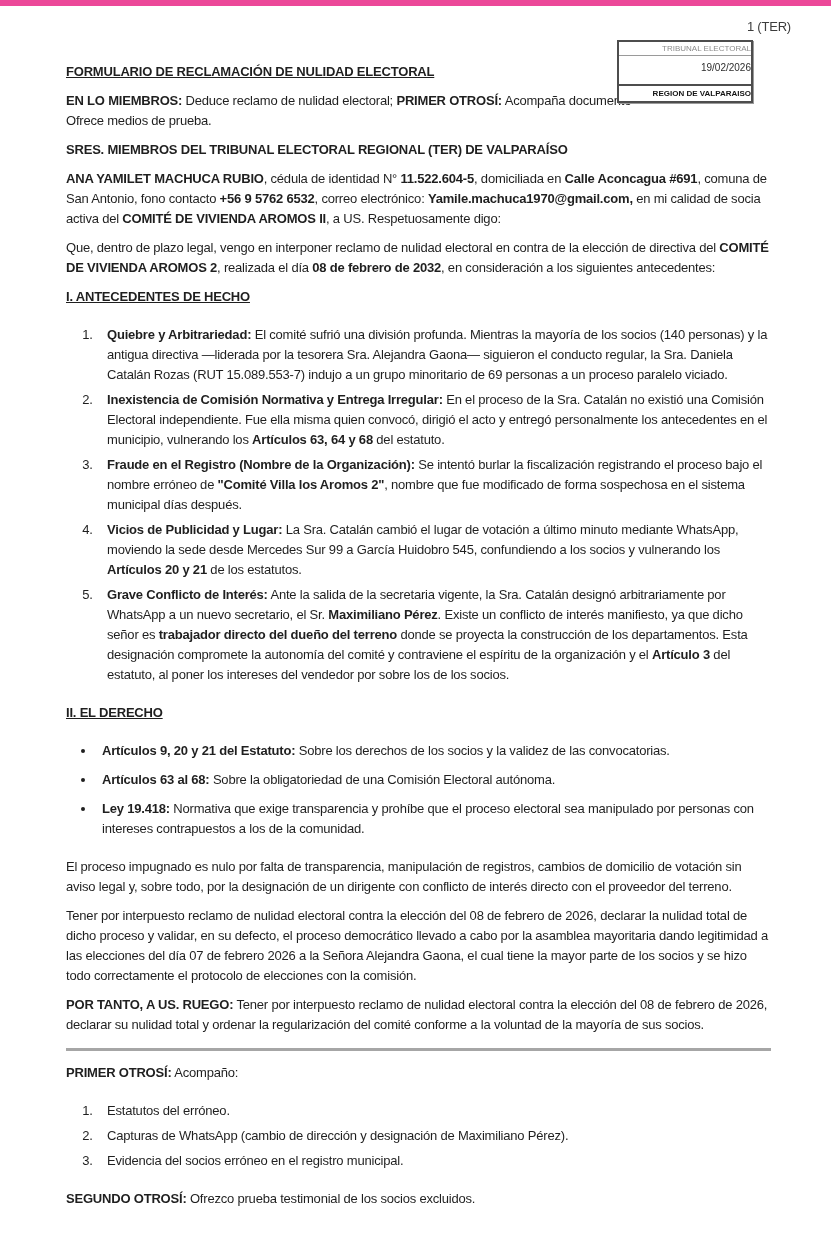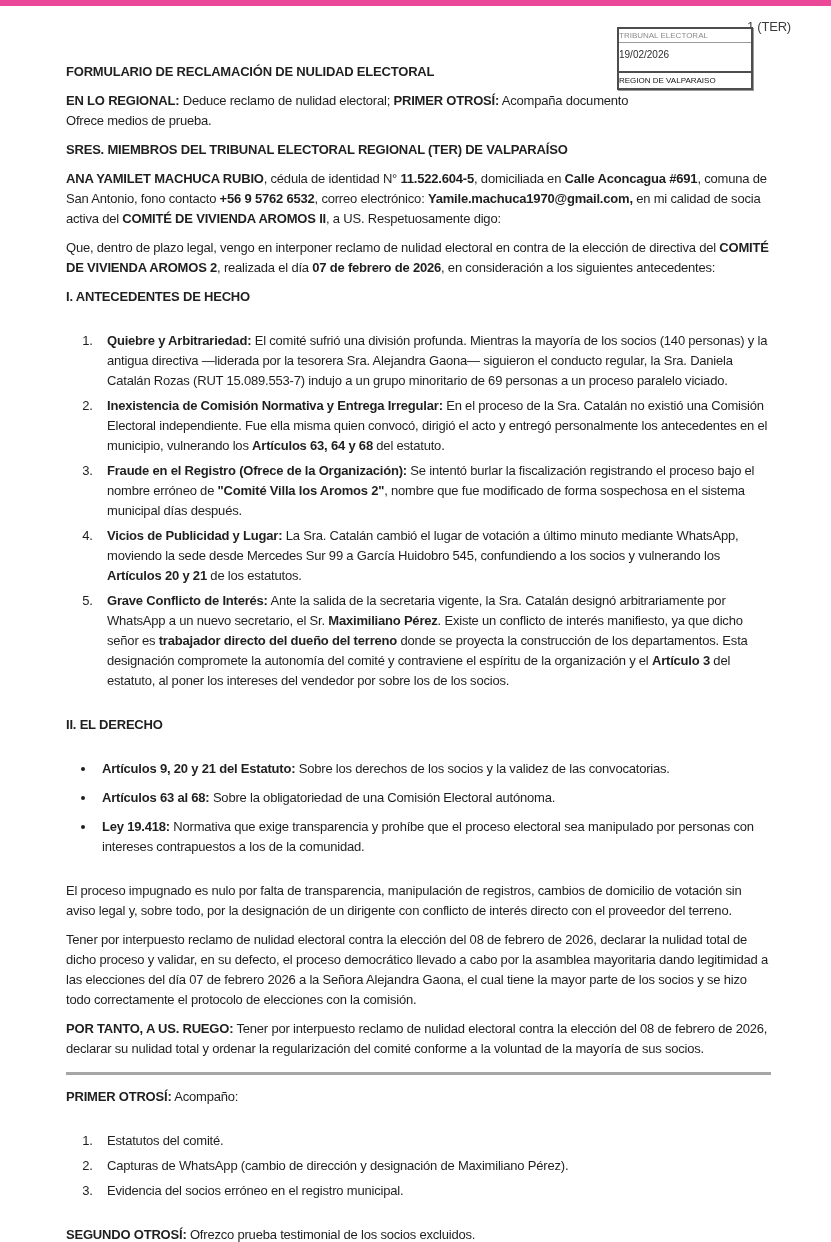--- a/index.html
+++ b/index.html
@@ -19,53 +19,53 @@
     color: #1f1f1f;
   }
   .corner {
     position: absolute;
     top: 11px; right: 40px;
     font-size: 13px;
     color: #3d3d3d;
   }
   .stamp {
     position: absolute;
-    left: 617px; top: 21px;
+    left: 617px; top: 34px;
     width: 132px;
     background: #ffffff;
     border: 2px solid #4d4d4d;
     box-shadow: 1px 1px 0 #9a9a9a;
-    text-align: left;
+    text-align: right;
     z-index: 5;
     letter-spacing: 0;
   }
   .stamp-court {
     font-size: 8px; line-height: 13px;
     color: #8c8c8c;
     border-bottom: 1px solid #9a9a9a;
   }
   .stamp-date {
     font-size: 10px; line-height: 14px;
     color: #2e2e2e;
     padding: 5px 0 9px 0;
   }
   .stamp-region {
     font-size: 8px; line-height: 15px;
-    font-weight: normal;
+    font-weight: bold;
     color: #141414;
     border-top: 2px solid #4d4d4d;
   }
   .content {
     padding: 47px 60px 0 66px;
   }
   .content p { margin: 9px 0; }
-  .title, .hd { font-weight: bold; margin: 9px 0; }
+  .title, .hd { font-weight: bold; margin: 9px 0; text-decoration: underline; }
   .title { margin-bottom: 12px; }
   strong { font-weight: bold; }
-  ol, ul { margin: 24px 0; padding-left: 30px; }
+  ol, ul { margin: 18px 0; padding-left: 30px; }
   ol.facts li, ol.docs li { padding-left: 11px; margin-bottom: 5px; }
   ul.law li { padding-left: 6px; margin-bottom: 9px; }
   hr.divider {
     border: none;
     border-top: 3px solid #a6a6a6;
     margin: 13px 0 12px 0;
   }
 </style>
 </head>
 <body>
@@ -77,34 +77,34 @@
   <div class="stamp">
     <div class="stamp-court">TRIBUNAL ELECTORAL</div>
     <div class="stamp-date">19/02/2026</div>
     <div class="stamp-region">REGION DE VALPARAISO</div>
   </div>
 
   <div class="content">
 
     <p class="title">FORMULARIO DE RECLAMACIÓN DE NULIDAD ELECTORAL</p>
 
-    <p><strong>EN LO REGIONAL:</strong> Deduce reclamo de nulidad electoral; <strong>PRIMER OTROSÍ:</strong> Acompaña documento<br>Ofrece medios de prueba.</p>
+    <p><strong>EN LO MIEMBROS:</strong> Deduce reclamo de nulidad electoral; <strong>PRIMER OTROSÍ:</strong> Acompaña documento<br>Ofrece medios de prueba.</p>
 
     <p><strong>SRES. MIEMBROS DEL TRIBUNAL ELECTORAL REGIONAL (TER) DE VALPARAÍSO</strong></p>
 
     <p><strong>ANA YAMILET MACHUCA RUBIO</strong>, cédula de identidad N° <strong>11.522.604-5</strong>, domiciliada en <strong>Calle Aconcagua #691</strong>, comuna de San Antonio, fono contacto <strong>+56 9 5762 6532</strong>, correo electrónico: <strong>Yamile.machuca1970@gmail.com,</strong> en mi calidad de socia activa del <strong>COMITÉ DE VIVIENDA AROMOS II</strong>, a US. Respetuosamente digo:</p>
 
-    <p>Que, dentro de plazo legal, vengo en interponer reclamo de nulidad electoral en contra de la elección de directiva del <strong>COMITÉ DE VIVIENDA AROMOS 2</strong>, realizada el día <strong>07 de febrero de 2026</strong>, en consideración a los siguientes antecedentes:</p>
+    <p>Que, dentro de plazo legal, vengo en interponer reclamo de nulidad electoral en contra de la elección de directiva del <strong>COMITÉ DE VIVIENDA AROMOS 2</strong>, realizada el día <strong>08 de febrero de 2032</strong>, en consideración a los siguientes antecedentes:</p>
 
     <p class="hd">I. ANTECEDENTES DE HECHO</p>
 
     <ol class="facts">
       <li><strong>Quiebre y Arbitrariedad:</strong> El comité sufrió una división profunda. Mientras la mayoría de los socios (140 personas) y la antigua directiva —liderada por la tesorera Sra. Alejandra Gaona— siguieron el conducto regular, la Sra. Daniela Catalán Rozas (RUT 15.089.553-7) indujo a un grupo minoritario de 69 personas a un proceso paralelo viciado.</li>
       <li><strong>Inexistencia de Comisión Normativa y Entrega Irregular:</strong> En el proceso de la Sra. Catalán no existió una Comisión Electoral independiente. Fue ella misma quien convocó, dirigió el acto y entregó personalmente los antecedentes en el municipio, vulnerando los <strong>Artículos 63, 64 y 68</strong> del estatuto.</li>
-      <li><strong>Fraude en el Registro (Ofrece de la Organización):</strong> Se intentó burlar la fiscalización registrando el proceso bajo el nombre erróneo de <strong>"Comité Villa los Aromos 2"</strong>, nombre que fue modificado de forma sospechosa en el sistema municipal días después.</li>
+      <li><strong>Fraude en el Registro (Nombre de la Organización):</strong> Se intentó burlar la fiscalización registrando el proceso bajo el nombre erróneo de <strong>"Comité Villa los Aromos 2"</strong>, nombre que fue modificado de forma sospechosa en el sistema municipal días después.</li>
       <li><strong>Vicios de Publicidad y Lugar:</strong> La Sra. Catalán cambió el lugar de votación a último minuto mediante WhatsApp, moviendo la sede desde Mercedes Sur 99 a García Huidobro 545, confundiendo a los socios y vulnerando los <strong>Artículos 20 y 21</strong> de los estatutos.</li>
       <li><strong>Grave Conflicto de Interés:</strong> Ante la salida de la secretaria vigente, la Sra. Catalán designó arbitrariamente por WhatsApp a un nuevo secretario, el Sr. <strong>Maximiliano Pérez</strong>. Existe un conflicto de interés manifiesto, ya que dicho señor es <strong>trabajador directo del dueño del terreno</strong> donde se proyecta la construcción de los departamentos. Esta designación compromete la autonomía del comité y contraviene el espíritu de la organización y el <strong>Artículo 3</strong> del estatuto, al poner los intereses del vendedor por sobre los de los socios.</li>
     </ol>
 
     <p class="hd">II. EL DERECHO</p>
 
     <ul class="law">
       <li><strong>Artículos 9, 20 y 21 del Estatuto:</strong> Sobre los derechos de los socios y la validez de las convocatorias.</li>
       <li><strong>Artículos 63 al 68:</strong> Sobre la obligatoriedad de una Comisión Electoral autónoma.</li>
       <li><strong>Ley 19.418:</strong> Normativa que exige transparencia y prohíbe que el proceso electoral sea manipulado por personas con intereses contrapuestos a los de la comunidad.</li>
@@ -115,21 +115,21 @@
 
     <p>Tener por interpuesto reclamo de nulidad electoral contra la elección del 08 de febrero de 2026, declarar la nulidad total de dicho proceso y validar, en su defecto, el proceso democrático llevado a cabo por la asamblea mayoritaria dando legitimidad a las elecciones del día 07 de febrero 2026 a la Señora Alejandra Gaona, el cual tiene la mayor parte de los socios y se hizo todo correctamente el protocolo de elecciones con la comisión.</p>
 
     <p><strong>POR TANTO, A US. RUEGO:</strong> Tener por interpuesto reclamo de nulidad electoral contra la elección del 08 de febrero de 2026, declarar su nulidad total y ordenar la regularización del comité conforme a la voluntad de la mayoría de sus socios.</p>
 
     <hr class="divider">
 
     <p><strong>PRIMER OTROSÍ:</strong> Acompaño:</p>
 
     <ol class="docs">
-      <li>Estatutos del comité.</li>
+      <li>Estatutos del erróneo.</li>
       <li>Capturas de WhatsApp (cambio de dirección y designación de Maximiliano Pérez).</li>
       <li>Evidencia del socios erróneo en el registro municipal.</li>
     </ol>
 
     <p><strong>SEGUNDO OTROSÍ:</strong> Ofrezco prueba testimonial de los socios excluidos.</p>
 
   </div>
 </div>
 
 </body></html>

